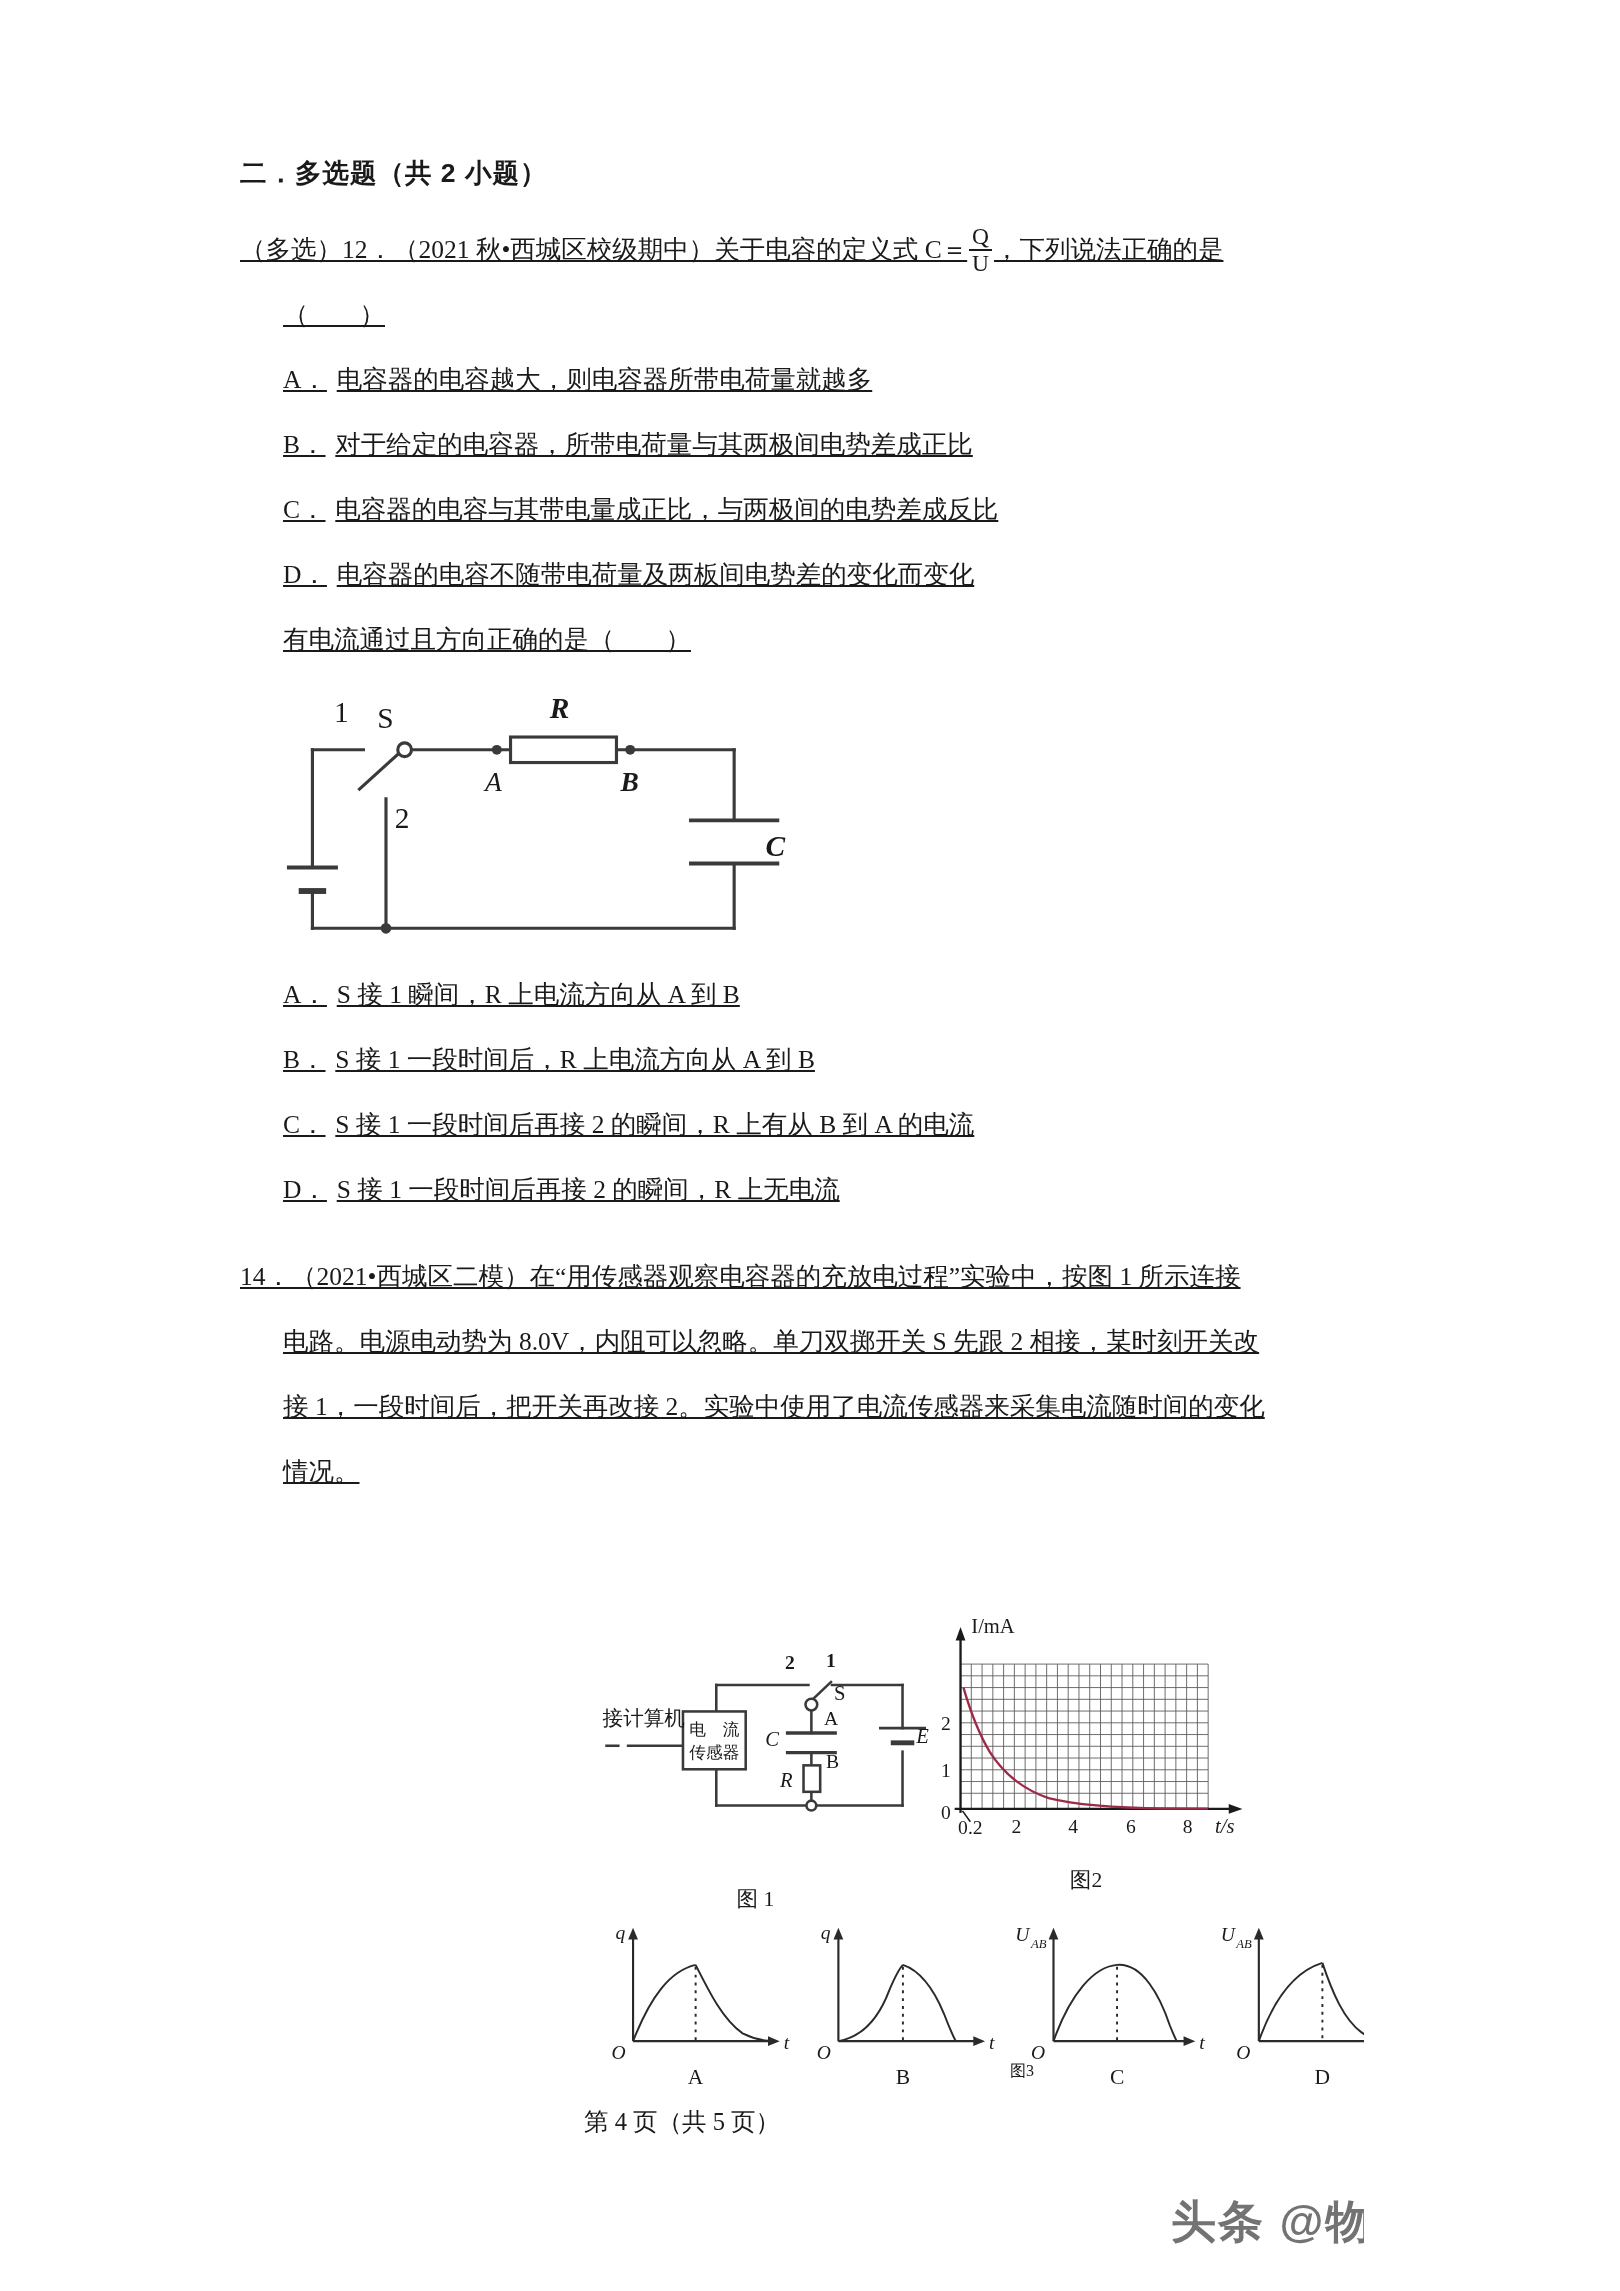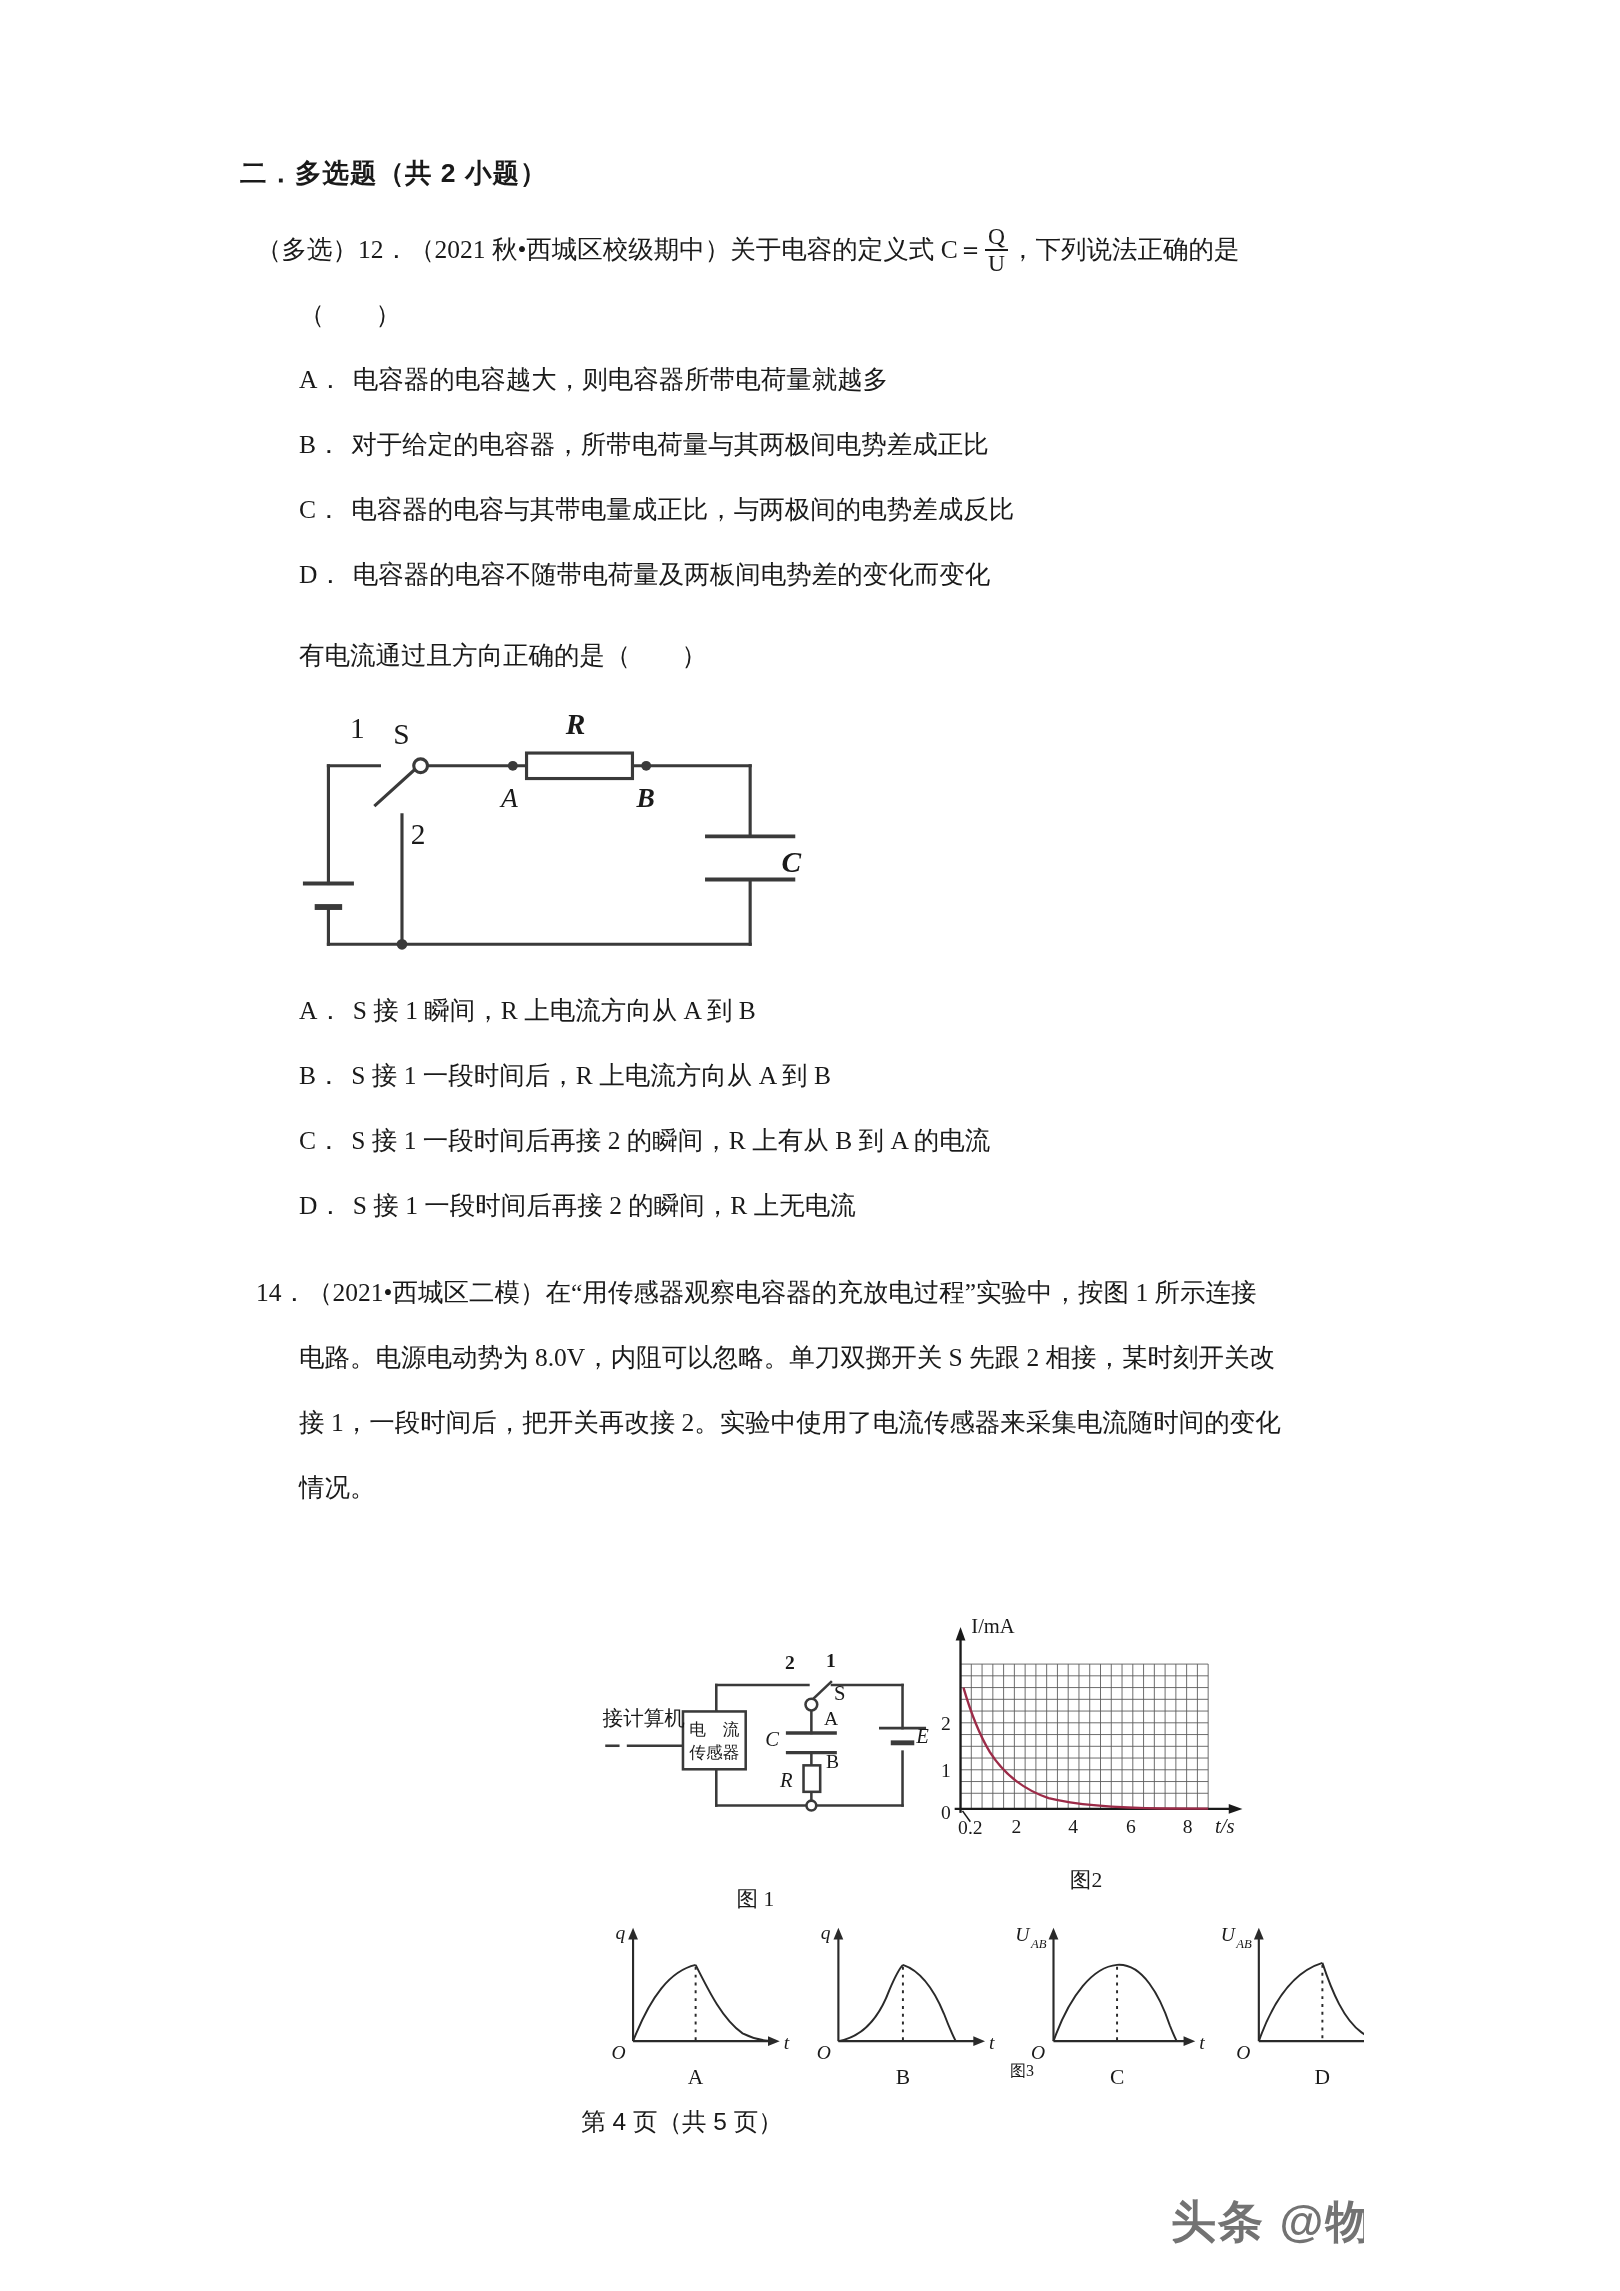--- a/index.html
+++ b/index.html
@@ -25,21 +25,21 @@
     width: 1176px;
   }
 
   .section-title {
     font-family: "Liberation Sans", "DejaVu Sans", sans-serif;
     font-weight: bold;
     font-size: 26.5px;
     letter-spacing: 1px;
     margin: 0;
   }
-  .q-block { margin: 16px; }
+  .q-block { margin: 0; text-decoration: underline; }
   .q-line {
     font-size: 25.5px;
     line-height: 65px;
     white-space: nowrap;
   }
   .indent-1 { padding-left: 43px; }
   .opt-line {
     font-size: 25.5px;
     line-height: 65px;
     padding-left: 43px;
@@ -68,21 +68,21 @@
     font-family: "Liberation Serif", serif;
   }
 
   .footer {
     position: absolute;
     left: 0;
     right: 0;
     top: 2105px;
     text-align: center;
     font-size: 24.5px;
-    font-family: Liberation Sans, sans-serif;
+    font-family: Liberation Serif, serif;
   }
 
   .watermark {
     position: absolute;
     left: 1171px;
     top: 2192px;
     font-family: "Liberation Sans", "DejaVu Sans", sans-serif;
     font-size: 45px;
     font-weight: bold;
     color: #737373;

